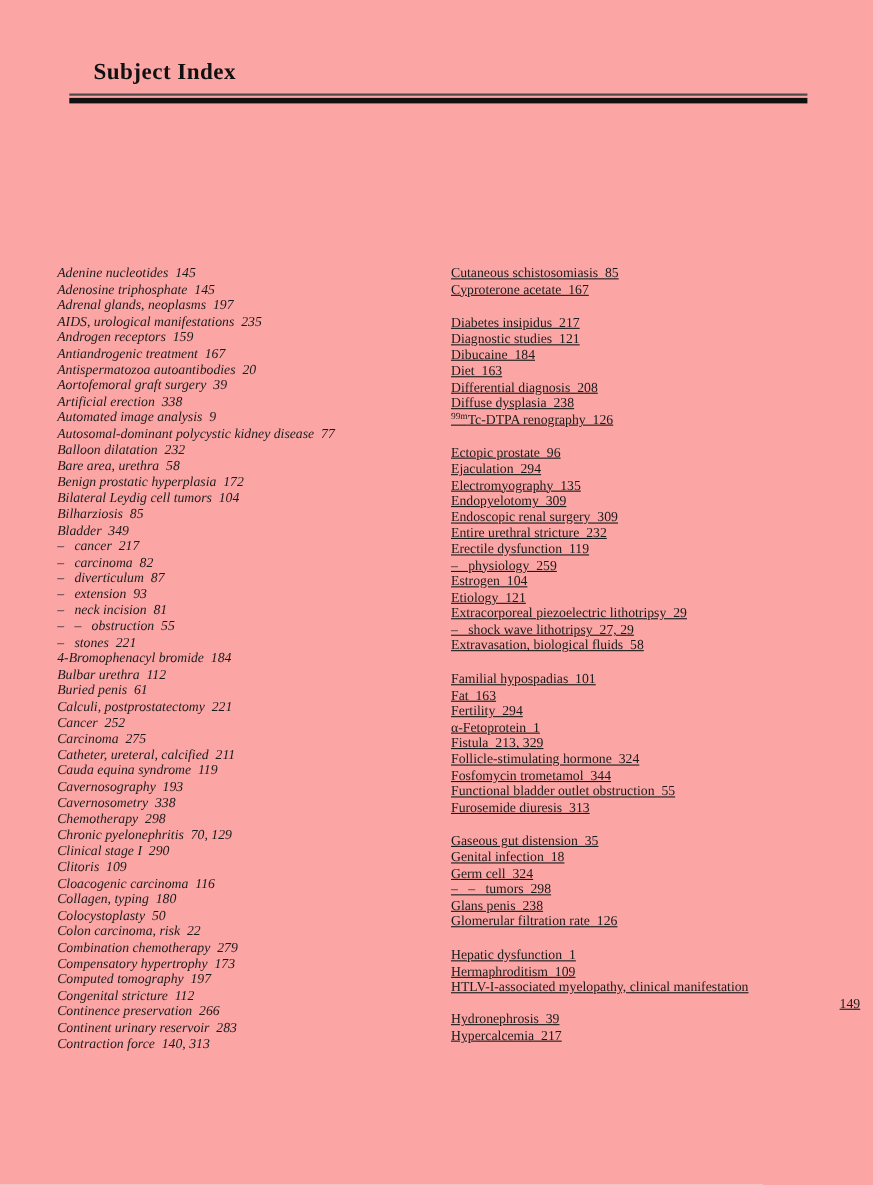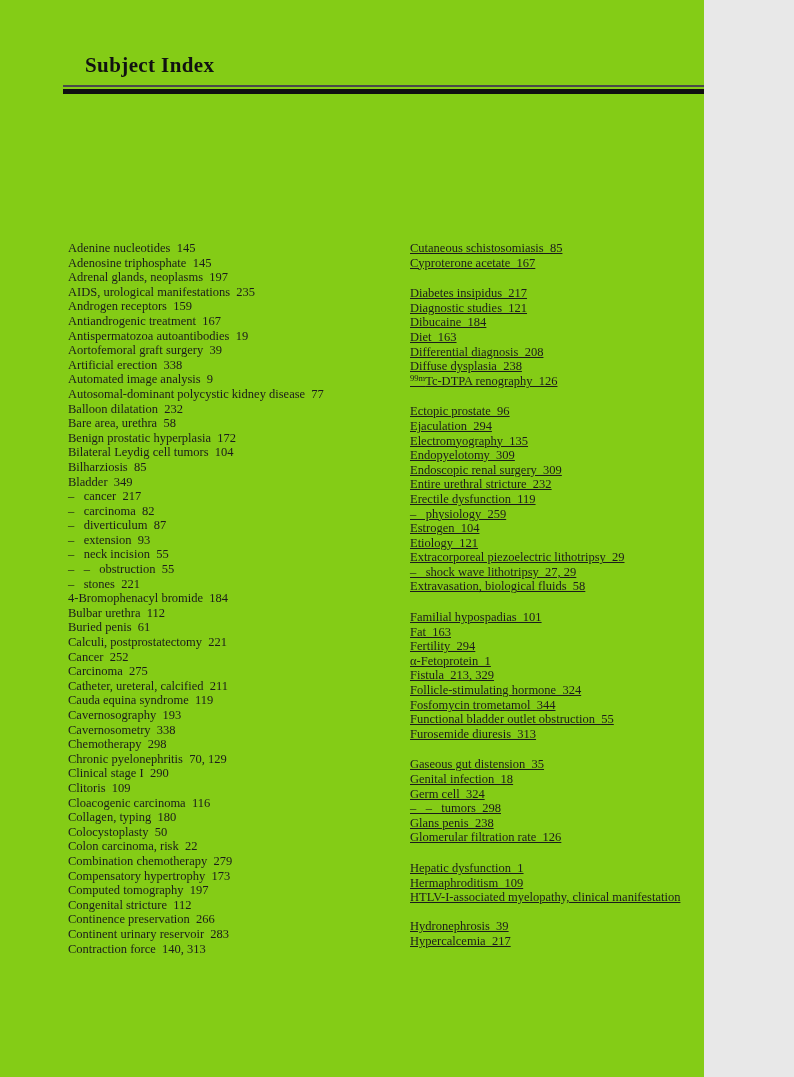--- a/index.html
+++ b/index.html
@@ -1,20 +1,20 @@
 <!DOCTYPE html>
 <html><head>
 <meta charset="utf-8">
 <style>
   html, body { margin: 0; padding: 0; background: #e8e8e8; }
   .page {
     position: relative;
-    width: 704px;
+    width: 794px;
     height: 1077px;
-    background: #84cc16;
+    background: #fca5a5;
     font-family: "Liberation Serif", serif;
     color: #1b1b1b;
     overflow: hidden;
   }
   .title {
     position: absolute;
     left: 85px;
     top: 53px;
     margin: 0;
     font-size: 21px;
@@ -37,21 +37,21 @@
     width: 671px;
     height: 5px;
     background: #101010;
   }
   .col {
     position: absolute;
     top: 241px;
     font-size: 12.5px;
     line-height: 14.6px;
   }
-  .col-left  { left: 68px;  width: 336px; }
+  .col-left  { left: 52px;  width: 336px; font-style: italic; }
   .col-right { left: 410px; width: 372px; text-decoration: underline; }
   .col-left  .section + .section { }
   .col-right .section + .section { margin-top: 16px; }
   .entry { white-space: pre-wrap; }
   .entry.ind { padding-left: 21px; text-align: right; }
   .entry sup {
     font-size: 8.5px;
     line-height: 0;
     vertical-align: 4px;
   }
@@ -64,38 +64,38 @@
   <div class="rule-thin"></div>
   <div class="rule-thick"></div>
   <div class="col col-left">
       <div class="section">
         <div class="entry">Adenine nucleotides  145</div>
         <div class="entry">Adenosine triphosphate  145</div>
         <div class="entry">Adrenal glands, neoplasms  197</div>
         <div class="entry">AIDS, urological manifestations  235</div>
         <div class="entry">Androgen receptors  159</div>
         <div class="entry">Antiandrogenic treatment  167</div>
-        <div class="entry">Antispermatozoa autoantibodies  19</div>
+        <div class="entry">Antispermatozoa autoantibodies  20</div>
         <div class="entry">Aortofemoral graft surgery  39</div>
         <div class="entry">Artificial erection  338</div>
         <div class="entry">Automated image analysis  9</div>
         <div class="entry">Autosomal-dominant polycystic kidney disease  77</div>
       </div>
       <div class="section">
         <div class="entry">Balloon dilatation  232</div>
         <div class="entry">Bare area, urethra  58</div>
         <div class="entry">Benign prostatic hyperplasia  172</div>
         <div class="entry">Bilateral Leydig cell tumors  104</div>
         <div class="entry">Bilharziosis  85</div>
         <div class="entry">Bladder  349</div>
         <div class="entry">–   cancer  217</div>
         <div class="entry">–   carcinoma  82</div>
         <div class="entry">–   diverticulum  87</div>
         <div class="entry">–   extension  93</div>
-        <div class="entry">–   neck incision  55</div>
+        <div class="entry">–   neck incision  81</div>
         <div class="entry">–   –   obstruction  55</div>
         <div class="entry">–   stones  221</div>
         <div class="entry">4-Bromophenacyl bromide  184</div>
         <div class="entry">Bulbar urethra  112</div>
         <div class="entry">Buried penis  61</div>
       </div>
       <div class="section">
         <div class="entry">Calculi, postprostatectomy  221</div>
         <div class="entry">Cancer  252</div>
         <div class="entry">Carcinoma  275</div>

